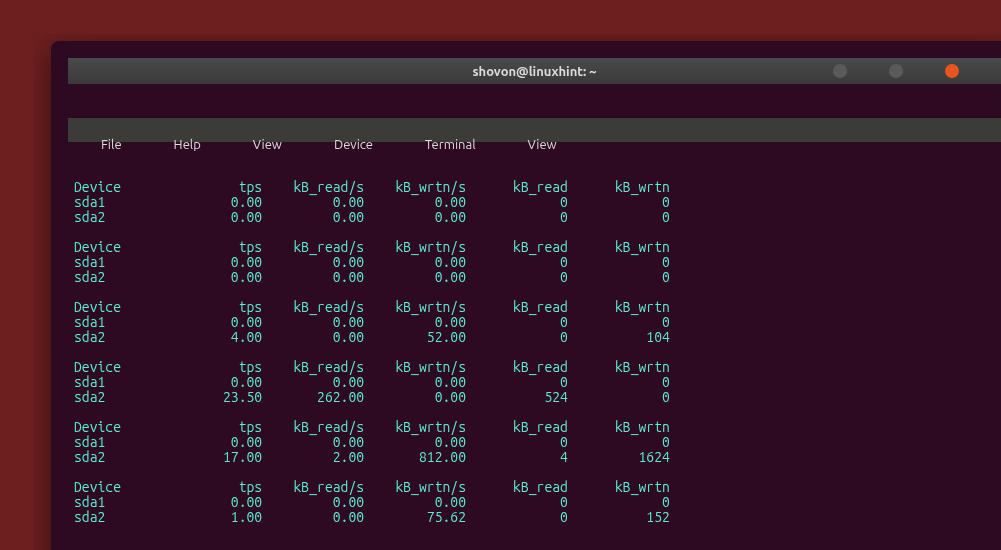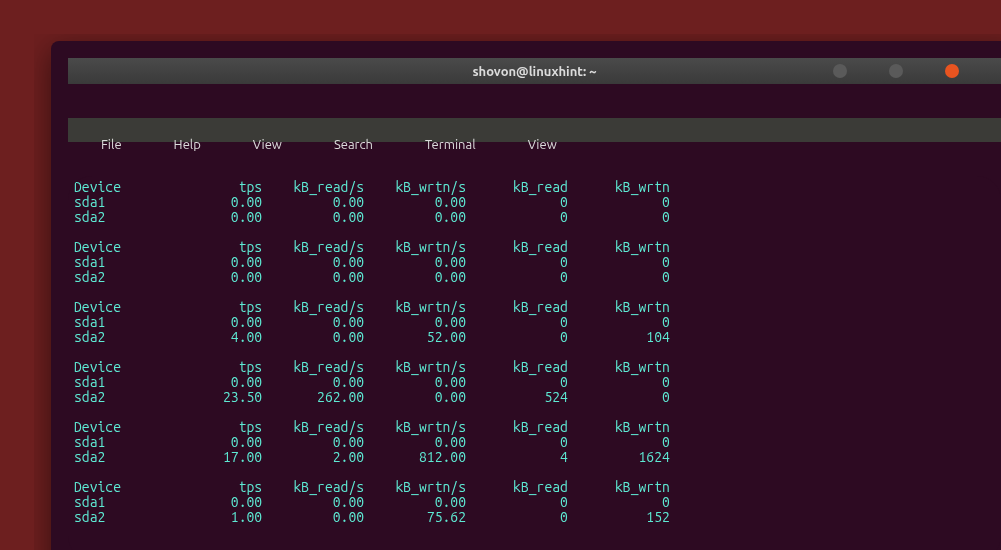--- a/index.html
+++ b/index.html
@@ -87,21 +87,21 @@
     <div class="controls">
       <div class="ctl"></div>
       <div class="ctl"></div>
       <div class="ctl close"></div>
     </div>
   </div>
   <div class="menubar">
     <span class="item">File</span>
     <span class="item">Help</span>
     <span class="item">View</span>
-    <span class="item">Search</span>
+    <span class="item">Device</span>
     <span class="item">Terminal</span>
     <span class="item">View</span>
   </div>
   <div class="terminal" id="term">Device               tps    kB_read/s    kB_wrtn/s      kB_read      kB_wrtn
 sda1                0.00         0.00         0.00            0            0
 sda2                0.00         0.00         0.00            0            0
 
 Device               tps    kB_read/s    kB_wrtn/s      kB_read      kB_wrtn
 sda1                0.00         0.00         0.00            0            0
 sda2                0.00         0.00         0.00            0            0

